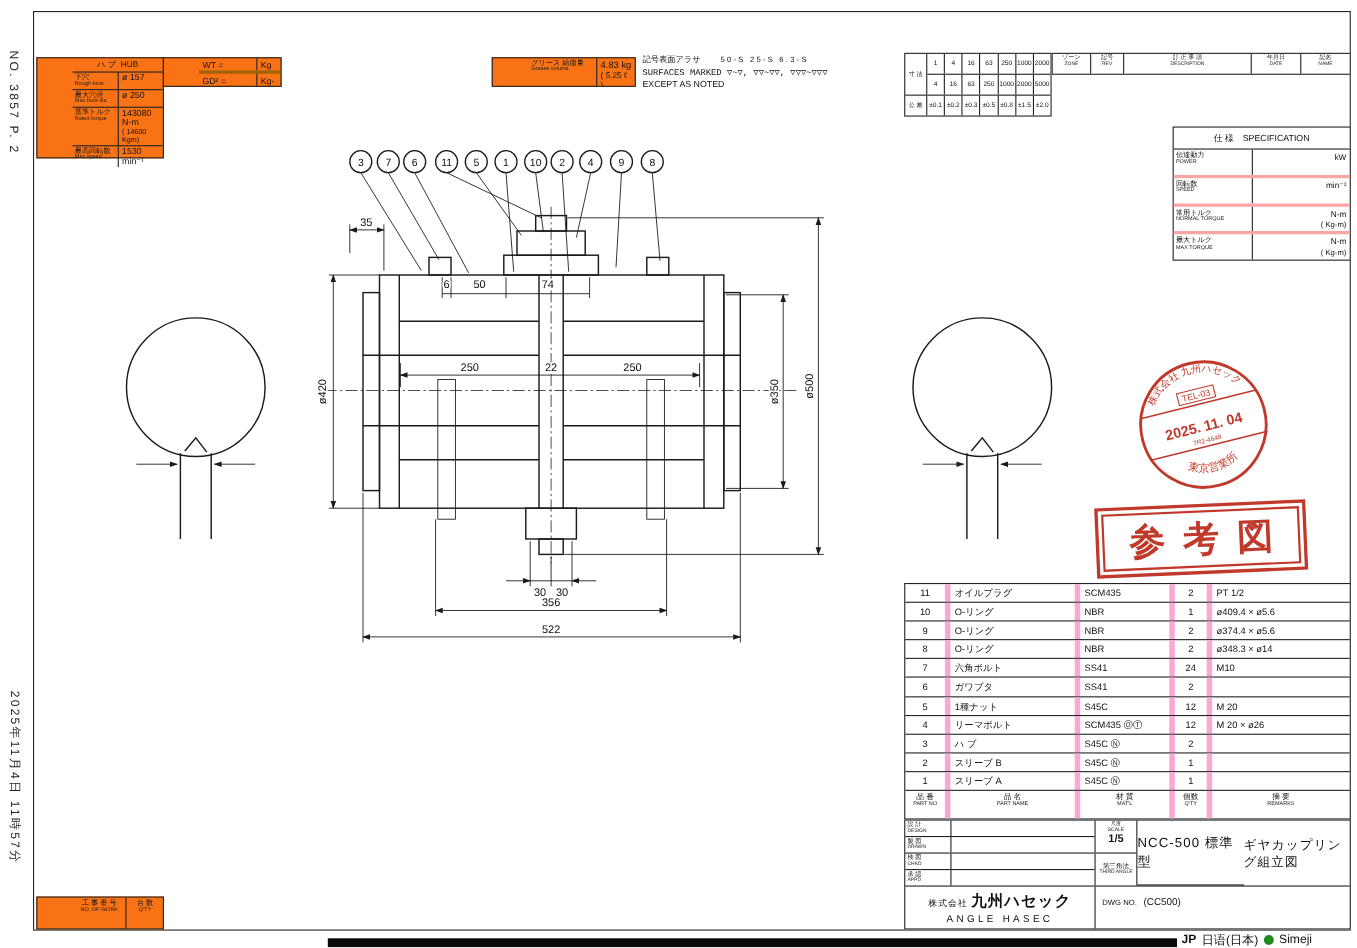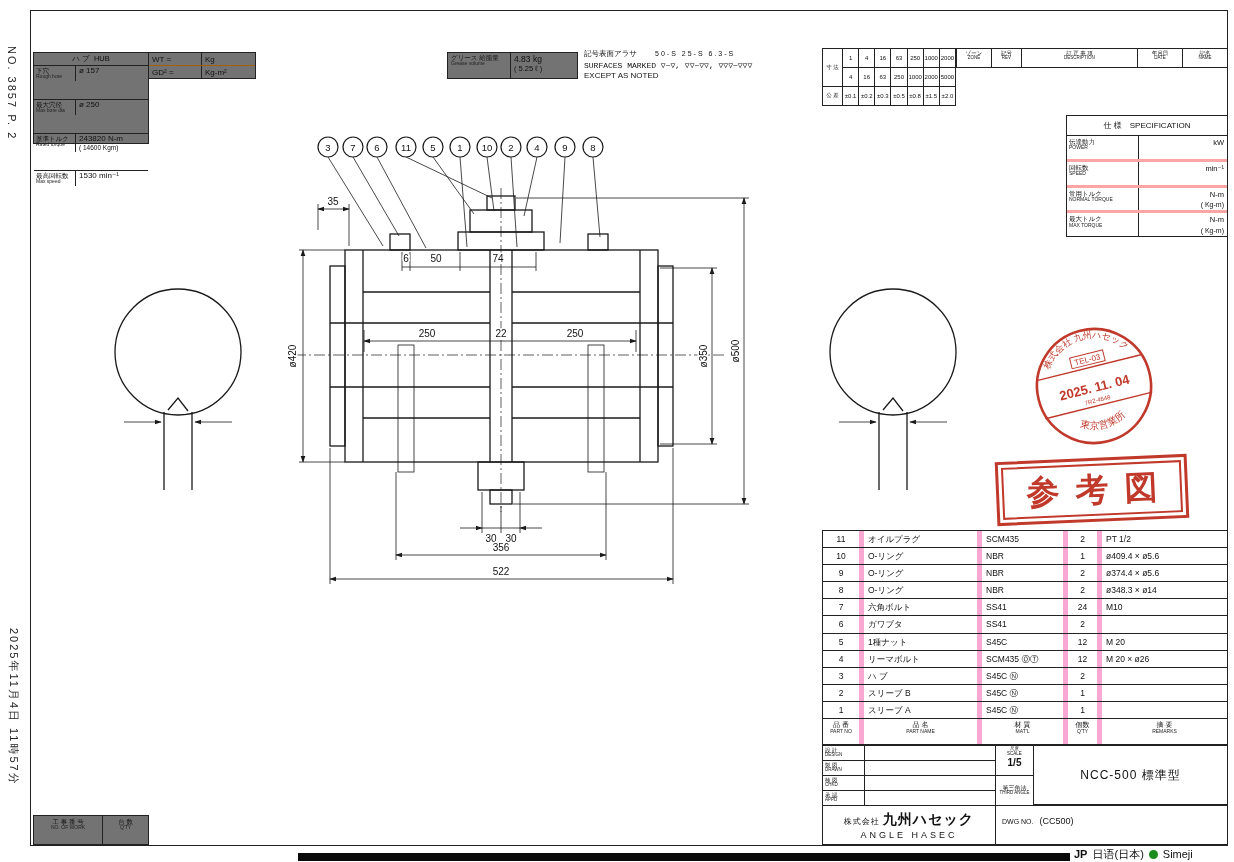--- a/index.html
+++ b/index.html
@@ -5,29 +5,29 @@
   * { margin:0; padding:0; box-sizing:border-box; }
   html,body { background:#fff; }
   body { font-family:"Liberation Sans","DejaVu Sans",sans-serif; color:#111; }
   .sheet { position:relative; width:1234px; height:862px; background:#fff; overflow:hidden; }
   .frame { position:absolute; left:30px; top:10px; width:1198px; height:836px; border:1.6px solid #222; }
   .vtext { position:absolute; writing-mode:vertical-rl; text-orientation:sideways; font-size:11px; color:#222; letter-spacing:2px; white-space:nowrap; }
   .jp { font-size:6.5px; line-height:1.15; }
   .en { font-size:5px; line-height:1.1; color:#222; }
 
   
-  .tbl { position:absolute; border:1.2px solid #222; display:flex; flex-direction:column; background:#737373; }
-  .row { display:flex; flex:1; border-top:1px solid #a16207; min-height:0; }
+  .tbl { position:absolute; border:1.2px solid #222; display:flex; flex-direction:column; background:#f97316;padding-left:32px; }
+  .row { display:flex; flex:1; border-top:3px solid #a16207; min-height:0; }
   .row:first-child { border-top:none; }
   .cell { border-left:1px solid #222; padding:1px 3px; overflow:hidden; }
   .cell:first-child { border-left:none; }
 
   
   .hub-head { height:13px; border-bottom:1px solid #222; text-align:center; font-size:7.5px; line-height:12px; }
-  .hub-rows { flex:1; display:flex; flex-direction:column;gap:18px; }
+  .hub-rows { flex:1; display:flex; flex-direction:column; }
   .hub-row { flex:1; display:flex; border-top:1px solid #222; }
   .hub-row:first-child { border-top:none; }
   .hub-lab { width:42px; border-right:1px solid #222; padding:1px 2px; overflow:hidden; }
   .hub-val { flex:1; padding:1px 3px; overflow:hidden; }
   .hub-val .v1 { font-size:8px; line-height:1.1; }
   .hub-val .v2 { font-size:6.5px; line-height:1.1; }
   .wt .cell { font-size:8px; line-height:11px; }
   .wt-l { width:52px; }
   .wt-u { flex:1; }
 
@@ -173,21 +173,21 @@
             <div class="v1">ø 250</div>
             <div class="v2"></div>
           </div>
       </div>
         <div class="hub-row">
         <div class="hub-lab">
             <div class="jp">基準トルク</div>
             <div class="en">Rated torque</div>
           </div>
         <div class="hub-val">
-            <div class="v1">243820 N-m</div>
+            <div class="v1">143080 N-m</div>
             <div class="v2">( 14600 Kgm)</div>
           </div>
       </div>
         <div class="hub-row">
         <div class="hub-lab">
             <div class="jp">最高回転数</div>
             <div class="en">Max speed</div>
           </div>
         <div class="hub-val">
             <div class="v1">1530 min⁻¹</div>
@@ -683,20 +683,21 @@
             <div class="tb-tiny"><span>尺度</span><br><span>SCALE</span></div>
             <div class="tb-scale-v">1/5</div>
           </div>
           <div class="tb-proj">
             <span class="jp">第三角法</span>
             <span class="en">THIRD ANGLE</span>
           </div>
         </div>
         <div class="tb-name">
           <div class="tb-model">NCC-500  標準型</div>
+          <div class="tb-title">ギヤカップリング組立図</div>
         </div>
       </div>
       <div class="tb-dwg">
         <span class="tb-dwg-lab">DWG NO.</span><span class="tb-dwg-v">(CC500)</span>
       </div>
     </div>
   </div>
 
   <div class="tbl work" style="left:33px; top:815px; width:116px; height:30px;">
     <div class="row">

